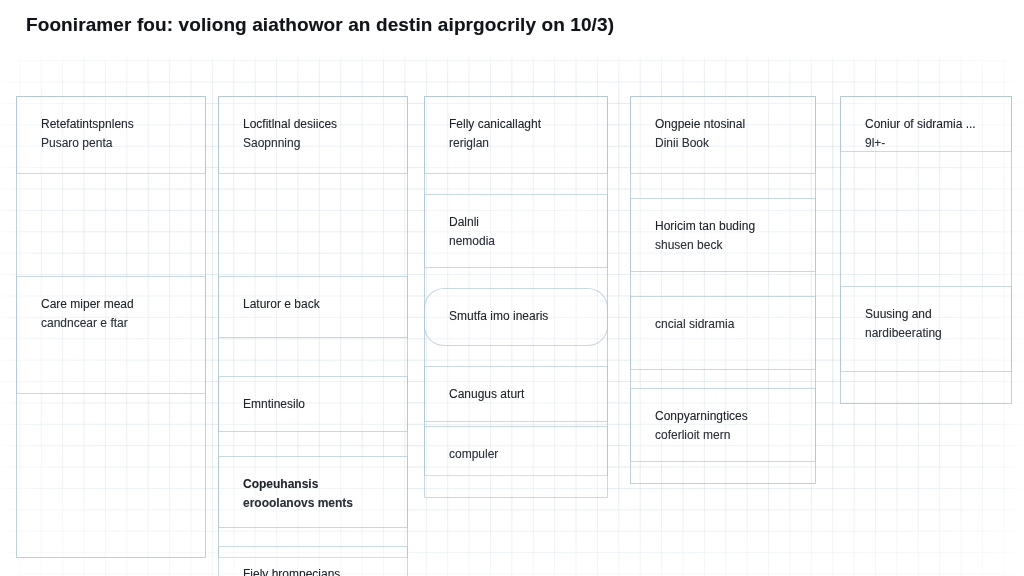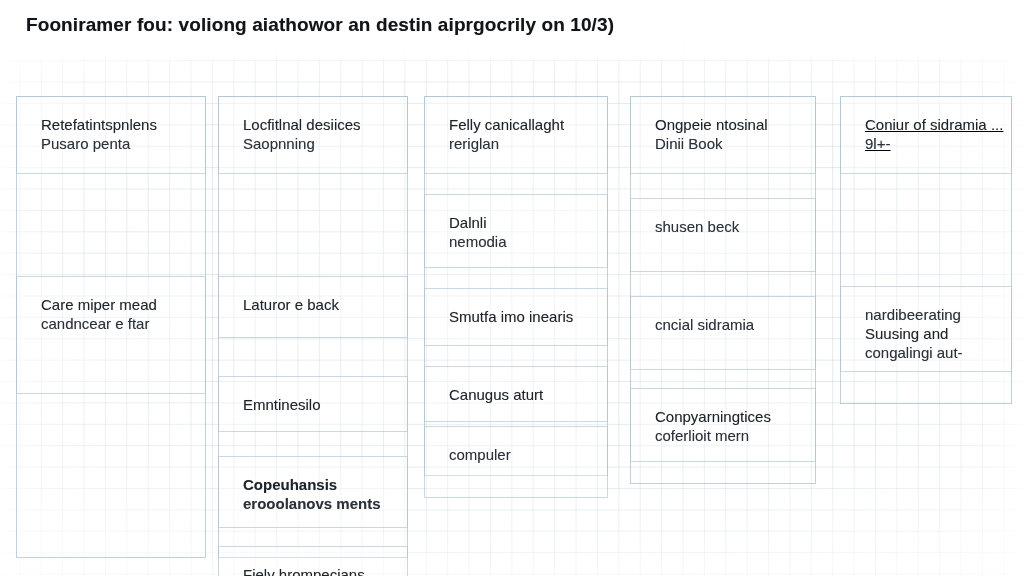--- a/index.html
+++ b/index.html
@@ -96,21 +96,21 @@
   .card {
     position: absolute;
     box-sizing: border-box;
     border: 1px solid rgba(150,178,196,0.50);
     background: rgba(255,255,255,0.30);
     padding: 18px 20px 16px 24px;
     border-radius: 1px;
   }
   .card-line {
     display: block;
-    font-size: 15px;
+    font-size: 12px;
     line-height: 19px;
     color: #1d2328;
     white-space: nowrap;
     text-shadow: 0 0 0.7px rgba(20,25,30,0.30);
   }
   .card-line.dim {
     color: #2a3138;
   }
 </style>
 </head>
@@ -159,52 +159,52 @@
     <div class="column" style="left: 424px; width: 184px;">
       <div class="column-panel" style="left: 0px; top: 38px; width: 184px; height: 380px;"></div>
       <div class="card" style="left: 0px; top: 38px; width: 184px; height: 78px;">
         <span class="card-line">Felly canicallaght</span>
         <span class="card-line dim">reriglan</span>
       </div>
       <div class="card" style="left: 0px; top: 136px; width: 184px; height: 74px;">
         <span class="card-line">Dalnli</span>
         <span class="card-line dim">nemodia</span>
       </div>
-      <div class="card" style="left: 0px; top: 230px; width: 184px; height: 58px;">
+      <div class="card" style="left: 0px; top: 230px; width: 184px; height: 58px; border-radius: 20px;">
         <span class="card-line">Smutfa imo inearis</span>
       </div>
       <div class="card" style="left: 0px; top: 308px; width: 184px; height: 56px;">
         <span class="card-line">Canugus aturt</span>
       </div>
       <div class="card" style="left: 0px; top: 368px; width: 184px; height: 72px;">
         <span class="card-line dim">compuler</span>
       </div>
     </div>
     <div class="column" style="left: 630px; width: 186px;">
       <div class="column-panel" style="left: 0px; top: 38px; width: 186px; height: 388px;"></div>
       <div class="card" style="left: 0px; top: 38px; width: 186px; height: 78px;">
         <span class="card-line">Ongpeie ntosinal</span>
         <span class="card-line dim">Dinii Book</span>
       </div>
       <div class="card" style="left: 0px; top: 140px; width: 186px; height: 74px;">
+        <span class="card-line">Horicim tan buding</span>
         <span class="card-line dim">shusen beck</span>
       </div>
       <div class="card" style="left: 0px; top: 238px; width: 186px; height: 74px;">
         <span class="card-line dim">cncial sidramia</span>
       </div>
       <div class="card" style="left: 0px; top: 330px; width: 186px; height: 74px;">
         <span class="card-line">Conpyarningtices</span>
         <span class="card-line dim">coferlioit mern</span>
       </div>
     </div>
     <div class="column" style="left: 840px; width: 172px;">
       <div class="column-panel" style="left: 0px; top: 38px; width: 172px; height: 308px;"></div>
-      <div class="card" style="left: 0px; top: 38px; width: 172px; height: 78px; text-decoration: underline;">
+      <div class="card" style="left: 0px; top: 38px; width: 172px; height: 56px;">
         <span class="card-line">Coniur of sidramia ...</span>
         <span class="card-line dim">9l+-</span>
       </div>
       <div class="card" style="left: 0px; top: 228px; width: 172px; height: 86px;">
+        <span class="card-line">Suusing and</span>
         <span class="card-line dim">nardibeerating</span>
-        <span class="card-line">Suusing and</span>
-        <span class="card-line dim">congalingi aut-</span>
       </div>
     </div>
   </div>
 
 </body></html>

